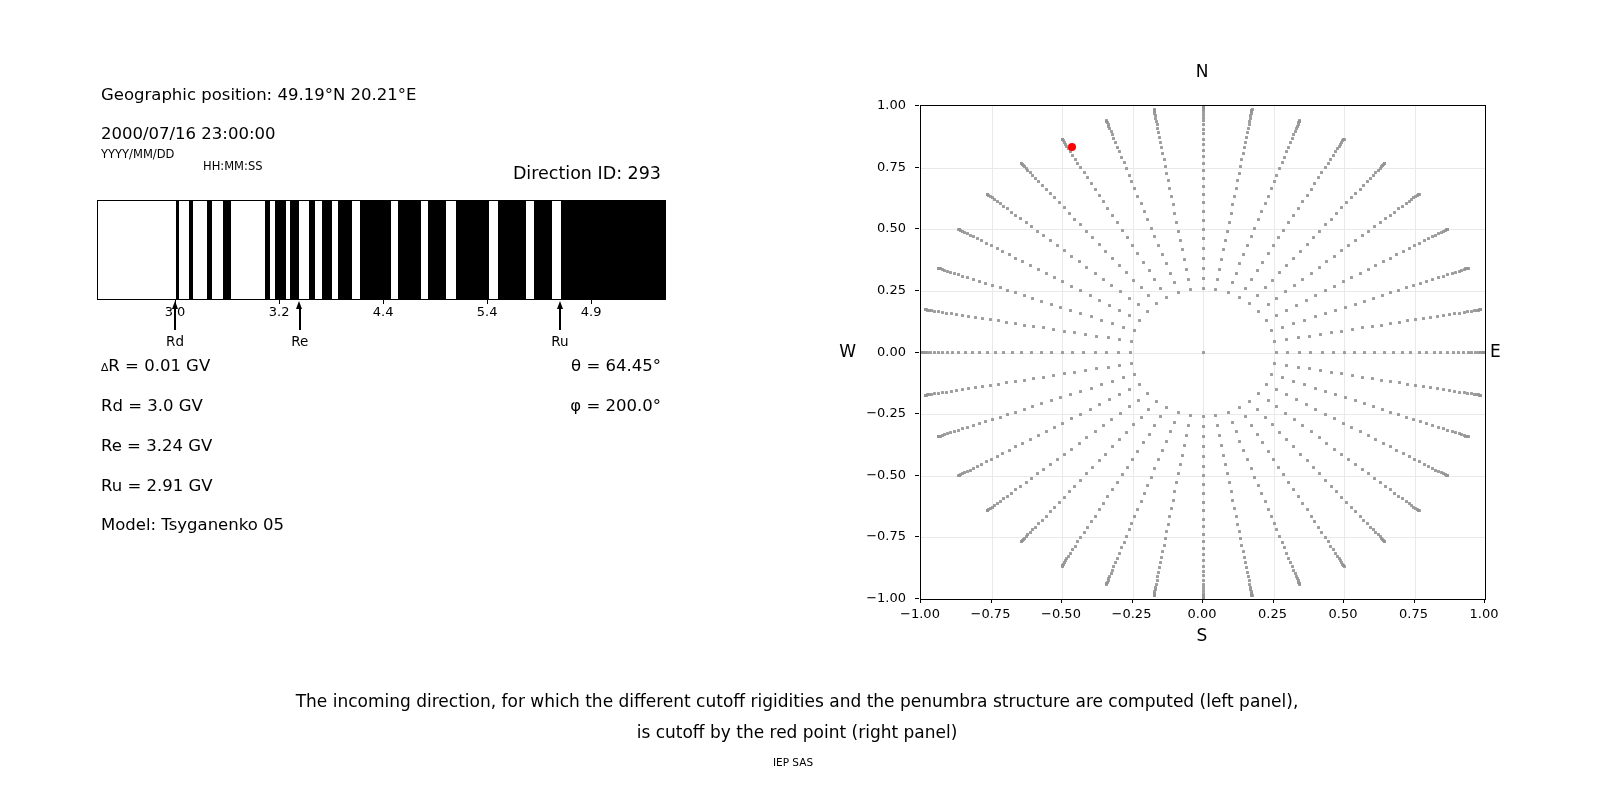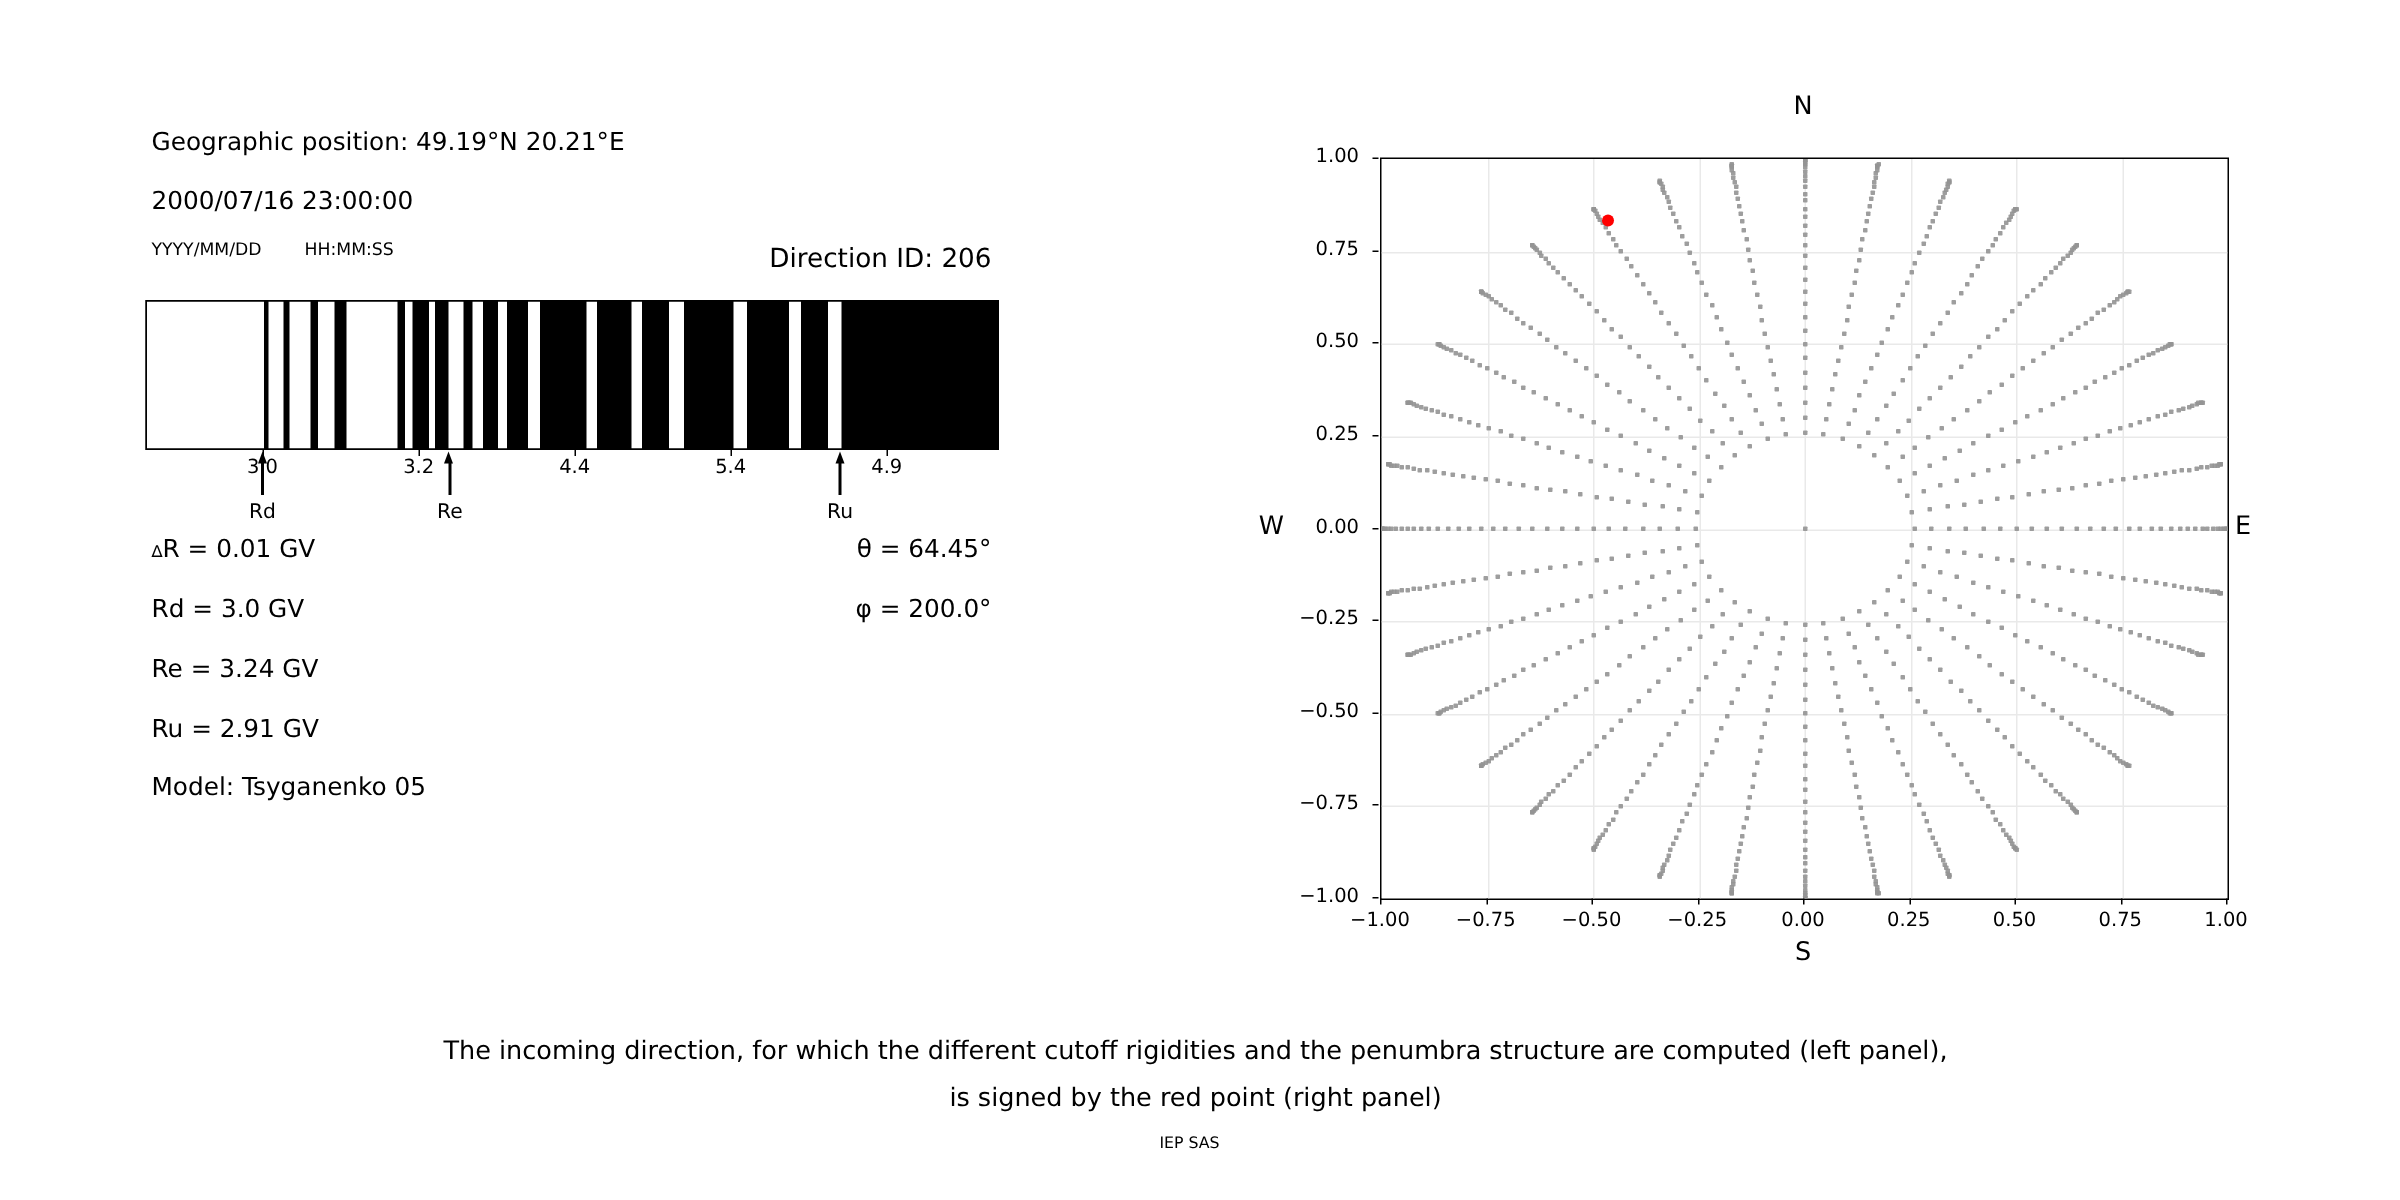--- a/index.html
+++ b/index.html
@@ -45,25 +45,25 @@
   .caption-line{position:absolute;left:0;width:1594px;text-align:center;font-size:17px;line-height:21px;}
   .credit{position:absolute;left:0;width:1586px;text-align:center;font-size:10.5px;}
 </style>
 </head>
 <body>
 
 <div class="abs t16" style="left:101px;top:85px;">Geographic position: 49.19°N 20.21°E</div>
 
 <div class="abs t16" style="left:101px;top:124px;">2000/07/16 23:00:00</div>
 
-<div class="abs t11" style="left:101px;top:160px;">YYYY/MM/DD</div>
+<div class="abs t11" style="left:101px;top:148px;">YYYY/MM/DD</div>
 
 <div class="abs t11" style="left:203px;top:160px;">HH:MM:SS</div>
 
-<div class="abs t17" style="left:400px;top:163px;width:261px;text-align:right;">Direction ID: 206</div>
+<div class="abs t17" style="left:400px;top:163px;width:261px;text-align:right;">Direction ID: 293</div>
 
 <div id="left-chart" class="abs">
   <div id="barcode-box" class="abs" style="background: rgb(0, 0, 0);">
       <div class="band" style="left: 0px; width: 78px; background: rgb(255, 255, 255);"></div>
       <div class="band" style="left: 80.6px; width: 10.4px; background: rgb(255, 255, 255);"></div>
       <div class="band" style="left: 94.7px; width: 14.6px; background: rgb(255, 255, 255);"></div>
       <div class="band" style="left: 114.4px; width: 10.4px; background: rgb(255, 255, 255);"></div>
       <div class="band" style="left: 132.6px; width: 34.9px; background: rgb(255, 255, 255);"></div>
       <div class="band" style="left: 171.7px; width: 5.2px; background: rgb(255, 255, 255);"></div>
       <div class="band" style="left: 188.3px; width: 4.2px; background: rgb(255, 255, 255);"></div>
@@ -1284,14 +1284,14 @@
       <div class="yticklabel" style="top: 485px;">−1.00</div>
     </div>
 
   <div class="abs compass" style="left:262px;top:-44px;width:40px;text-align:center;">N</div>
   <div class="abs compass" style="left:262px;top:520px;width:40px;text-align:center;">S</div>
   <div class="abs compass" style="left:-112px;top:236px;width:48px;text-align:right;">W</div>
   <div class="abs compass" style="left:570px;top:236px;width:48px;text-align:left;">E</div>
 </div>
 
 <div class="caption-line" style="top:691px;">The incoming direction, for which the different cutoff rigidities and the penumbra structure are computed (left panel),</div>
-<div class="caption-line" style="top:722px;">is signed by the red point (right panel)</div>
+<div class="caption-line" style="top:722px;">is cutoff by the red point (right panel)</div>
 <div class="credit" style="top:756px;">IEP SAS</div>
 
 </body></html>

